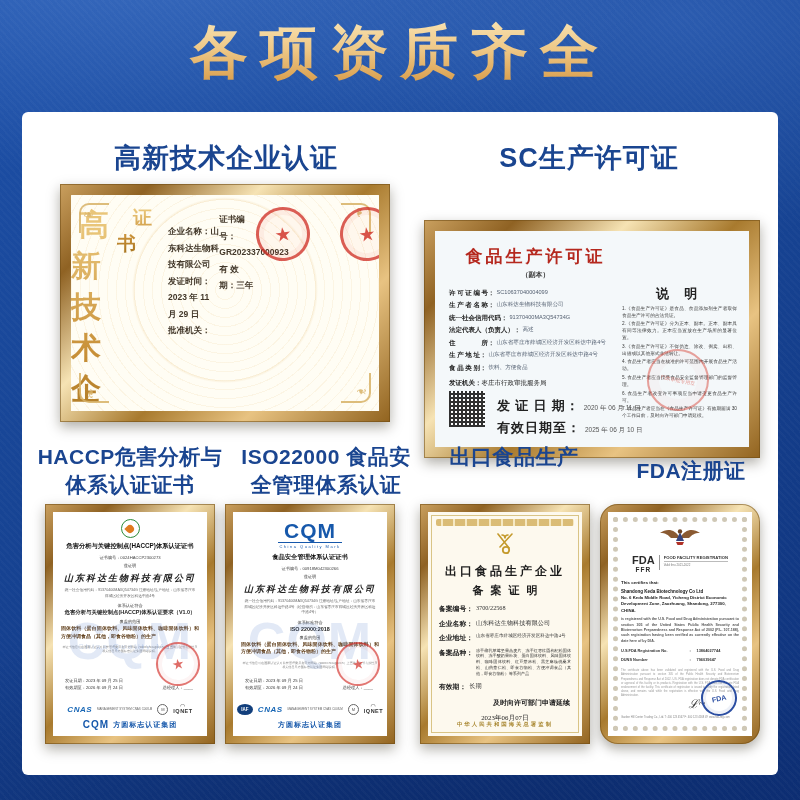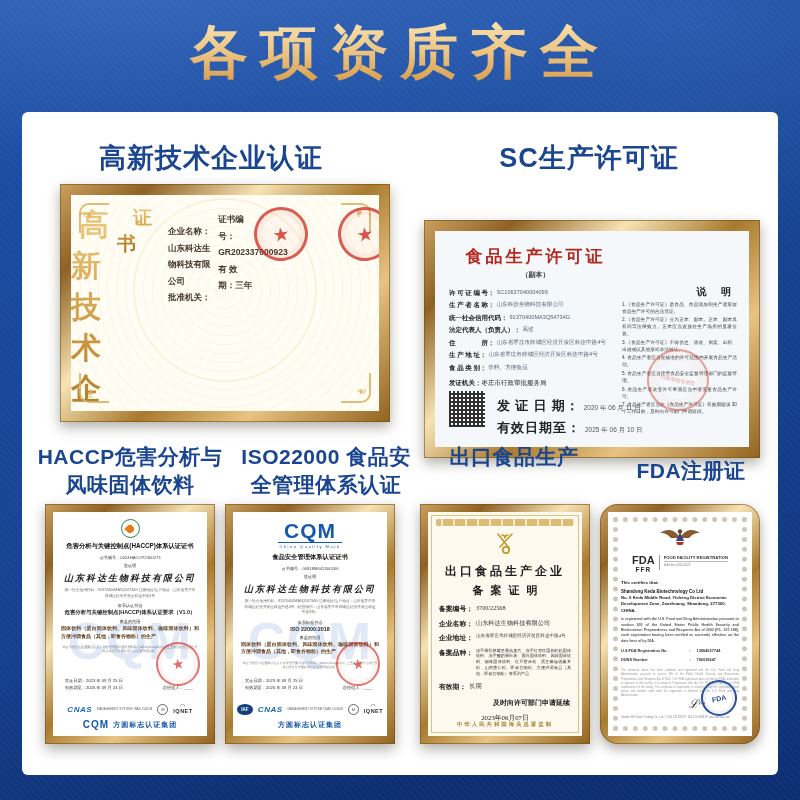--- a/index.html
+++ b/index.html
@@ -20,21 +20,21 @@
   .main-title { position:absolute; top:14px; left:0; width:800px; text-align:center;
     font-size:58px; font-weight:bold; letter-spacing:12px;
     background:linear-gradient(180deg,#f9e4b4 5%,#eec887 45%,#d89c4a 90%);
     -webkit-background-clip:text; background-clip:text; color:transparent; }
 
   .panel { position:absolute; left:22px; top:112px; width:756px; height:663px;
     background:#ffffff; border-radius:6px; }
 
   .sec-h { position:absolute; color:#1a4590; font-weight:bold; text-align:center; }
   .h-row1 { top:28px; font-size:27px; letter-spacing:1px; }
-  .h-left { left:0; width:378px; }
+  .h-left { left:15px; width:378px; }
   .h-right { left:378px; width:378px; }
   .h-row2 { top:331px; font-size:21px; line-height:28px; letter-spacing:.5px; }
   .h2-1 { left:10px; width:196px; }
   .h2-2 { left:206px; width:196px; }
   .h2-3 { left:396px; width:192px; }
   .h2-4 { left:588px; width:162px; padding-top:14px; }
 
   
   .gframe { position:absolute;
     background:linear-gradient(135deg,#caa05f 0%,#8f6223 16%,#f6e3b4 36%,#a87a2e 55%,#e8c382 74%,#91631f 100%);
@@ -81,21 +81,21 @@
   .sc-content { position:absolute; inset:0; background:#f4f8fa; padding:10px 12px 8px 14px; }
   .sc-title { width:60%; text-align:center; font-family:"Liberation Serif",serif; font-weight:bold;
     font-size:17px; letter-spacing:3px; color:#b5281e; margin-top:4px; }
   .sc-copy { width:60%; text-align:center; font-size:7px; color:#333; margin-top:2px; font-weight:bold; }
   .sc-cols { display:flex; margin-top:5px; }
   .sc-left { width:58%; }
   .sc-frow { display:flex; margin-top:3.5px; }
   .sc-frow .lb { font-family:"Liberation Serif",serif; font-weight:bold; font-size:6.5px; color:#222; white-space:nowrap; }
   .sc-frow .vl { font-size:5.6px; color:#566273; margin-left:2px; line-height:1.35; }
   .sc-right { width:42%; padding-left:6px; }
-  .sc-notes-t { text-align:right; font-family:"Liberation Serif",serif; font-weight:bold; font-size:10px; letter-spacing:6px; color:#222; }
+  .sc-notes-t { text-align:center; font-family:"Liberation Serif",serif; font-weight:bold; font-size:13px; letter-spacing:6px; color:#222; }
   .sc-note { font-size:4.7px; color:#3a3a3a; line-height:1.5; text-align:justify; margin-top:1.5px; }
   .sc-bottom { position:absolute; left:14px; right:12px; bottom:8px; height:62px; }
   .sc-issuer { position:absolute; left:0; top:2px; font-size:6.5px; color:#222; }
   .sc-issuer b { font-family:"Liberation Serif",serif; }
   .qr { position:absolute; left:0; top:14px; width:36px; height:36px; background:#fff;
     background-image:repeating-linear-gradient(0deg,#1c1c1c 0 2px,transparent 2px 4px),
                      repeating-linear-gradient(90deg,#1c1c1c 0 2px,#ffffff 2px 4px); opacity:.9; }
   .sc-dates { position:absolute; left:48px; top:16px; }
   .sc-drow { display:flex; align-items:baseline; margin-top:4px; }
   .sc-drow .lb { font-family:"Liberation Serif",serif; font-weight:bold; font-size:13px; color:#222; letter-spacing:1px; }
@@ -214,20 +214,21 @@
       <span class="corner co-bl"></span>
       <svg class="flame" viewBox="0 0 24 28">
         <path d="M15 1c2 4-1 6-3 8s-3.4 4.6-1.6 7.6C6.6 15.6 5 12 6.6 8.6c-3 2-4.2 6.2-2.4 10 2.2 4.8 9 6 12.9 2.1 3-3 2.7-7.8-1.2-10.5 1.2-2.4.3-6.4-0.9-9.2z" fill="#d6251d"></path>
         <path d="M12.5 10.5c.9 1.8-.4 2.8-1.2 3.8-.7.9-.8 2.1 0 3.1-1.9-.5-2.8-2.3-2-4 .6-1.2 2.2-1.7 3.2-2.9z" fill="#f5f0e2"></path>
       </svg>
       <div class="ht-title gold-text">高新技术企业</div>
       <div class="ht-sub gold-text">证书</div>
       <div class="ht-fields">
         <div class="fcol1">
           <div><span>企业名称：</span><span>山东科达生物科技有限公司</span></div>
+          <div><span>发证时间：</span><span>2023 年 11 月 29 日</span></div>
           <div><span>批准机关：</span></div>
         </div>
         <div class="fcol2">
           <div><span>证书编号：</span><span>GR202337000923</span></div>
           <div><span>有 效 期：</span><span>三年</span></div>
         </div>
       </div>
       <div class="seal-row">
         <div class="seal">★</div>
         <div class="seal">★</div>
@@ -298,21 +299,21 @@
               </div>
         </div>
         <div class="ring-seal">行政审批专用章</div>
       </div>
     </div>
       </div>
   </div>
 
   <div class="sec-h h-row2 h2-1">
     <div>HACCP危害分析与</div>
-    <div>风味固体饮料</div>
+    <div>体系认证证书</div>
   </div>
   <div class="sec-h h-row2 h2-2">
     <div>ISO22000 食品安</div>
     <div>全管理体系认证</div>
   </div>
   <div class="sec-h h-row2 h2-3">
     <div>出口食品生产</div>
   </div>
   <div class="sec-h h-row2 h2-4">FDA注册证</div>
 

